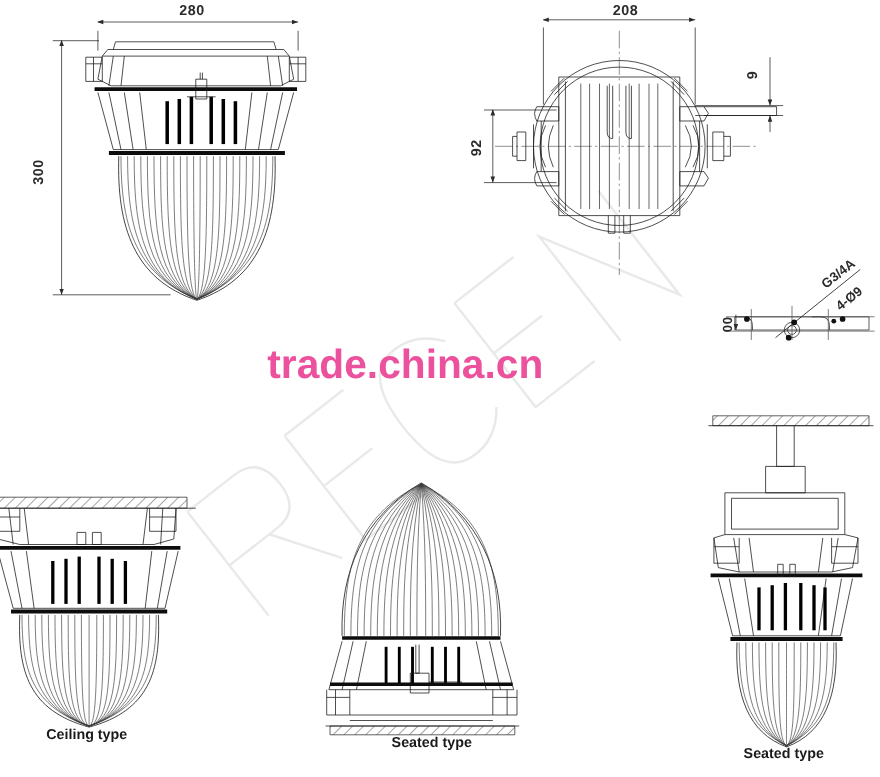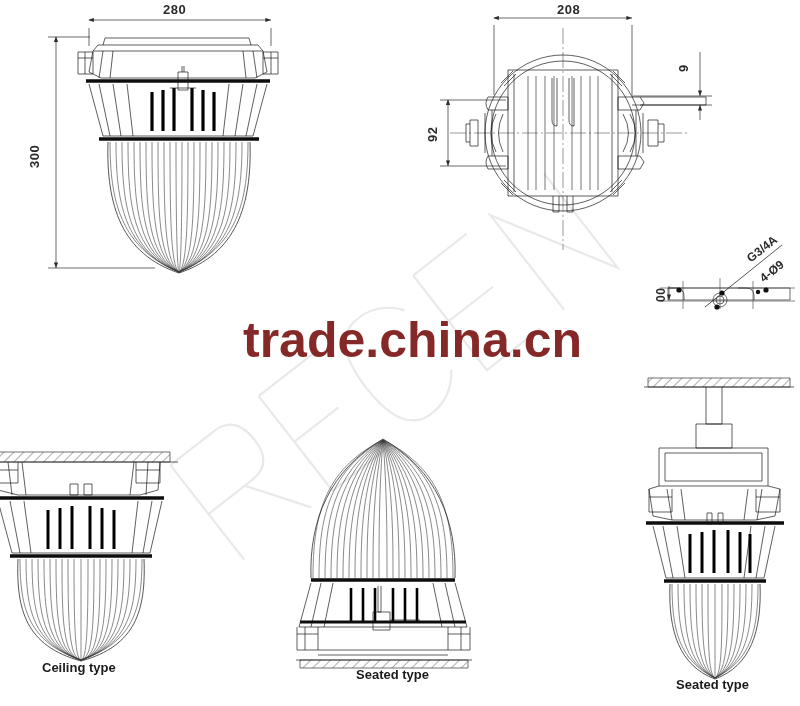--- a/index.html
+++ b/index.html
@@ -40,22 +40,22 @@
   .type-label {
     position: absolute;
     font-family: "Liberation Sans", sans-serif;
     font-size: 13px;
     color: #1a1a1a;
     white-space: nowrap;
   }
   .watermark-text {
     position: absolute;
     font-family: "Liberation Sans", sans-serif;
-    font-size: 50px;
-    color: #7f1d1d;
+    font-size: 37px;
+    color: #ec4899;
     letter-spacing: 0px;
     white-space: nowrap;
     opacity: 0.95;
     pointer-events: none;
   }
   .diag-wm {
     position: absolute;
     left: 0; top: 0;
     width: 800px; height: 706px;
     pointer-events: none;

